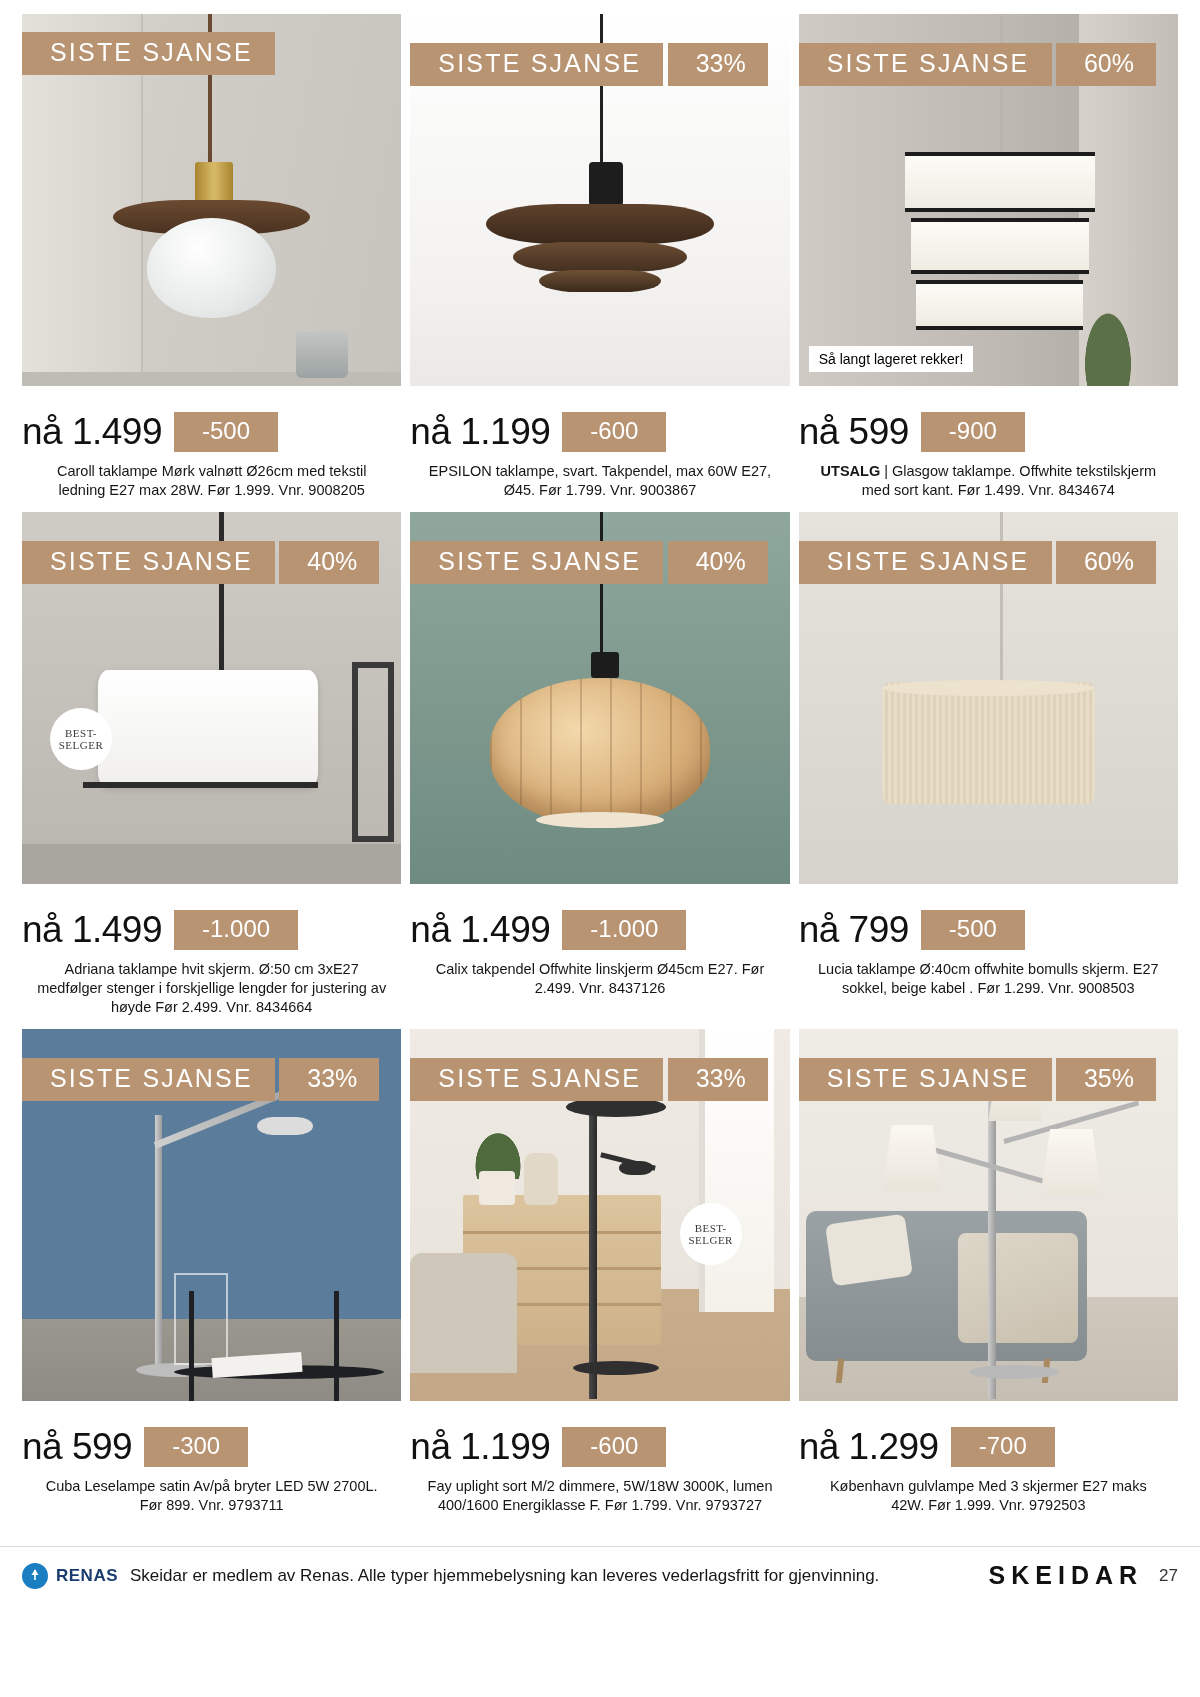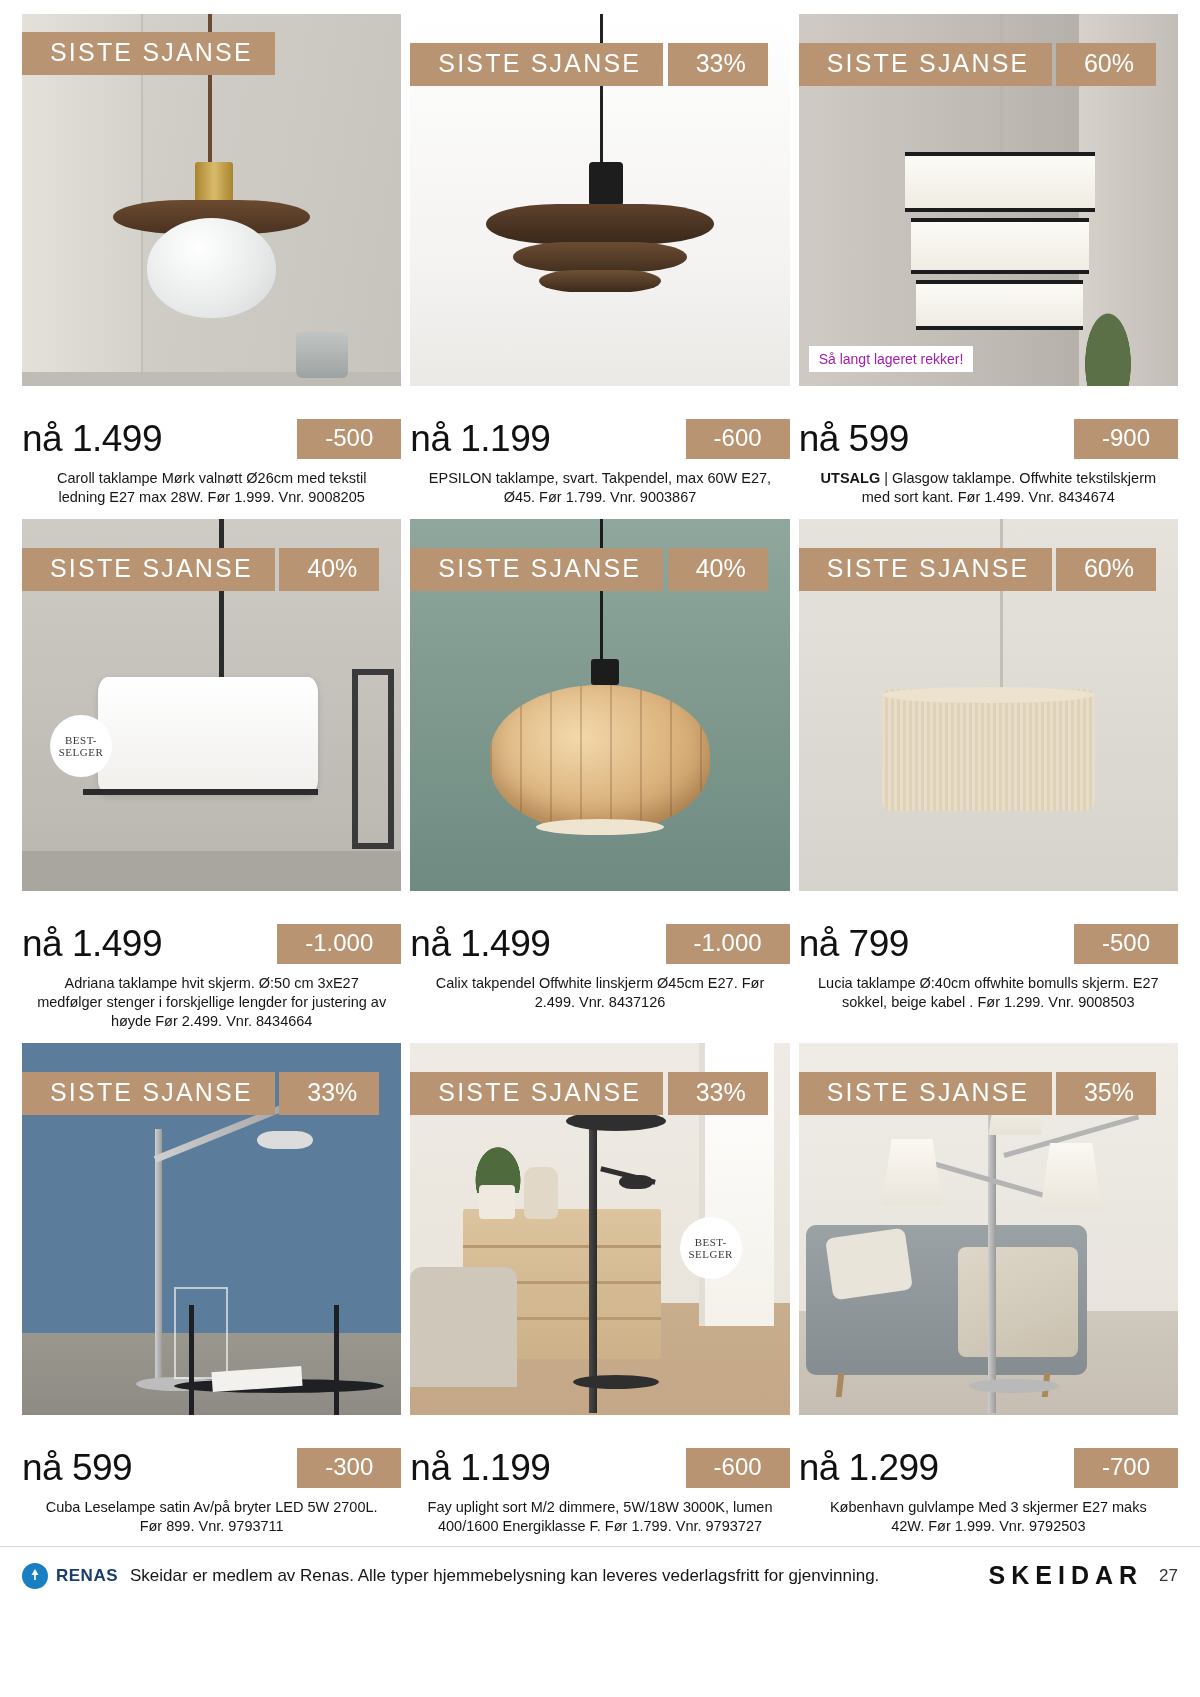--- a/index.html
+++ b/index.html
@@ -63,21 +63,21 @@
     font-size: 25px;
     padding: 6px 22px 8px 28px;
     display: inline-block;
     font-weight: 400;
   }
   .stock-note {
     position: absolute;
     left: 10px;
     bottom: 14px;
     background: #ffffff;
-    color: #a21caf;
+    color: #000000;
     font-size: 14px;
     padding: 5px 10px;
     z-index: 6;
   }
   .bestselger {
     position: absolute;
     width: 62px; height: 62px;
     border-radius: 50%;
     background: #ffffff;
     color: #3a3a3a;
@@ -89,23 +89,23 @@
     font-size: 11px;
     line-height: 12px;
     letter-spacing: 0.5px;
     z-index: 6;
     text-align: center;
   }
   
   .priceline {
     display: flex;
     align-items: center;
-    justify-content: space-between;
+    justify-content: flex-start;
     gap: 12px;
-    margin-top: 32px;
+    margin-top: 25px;
     height: 42px;
   }
   .price-now {
     font-size: 37px;
     color: #111;
     font-weight: 400;
     letter-spacing: -0.5px;
     white-space: nowrap;
   }
   .price-off {

